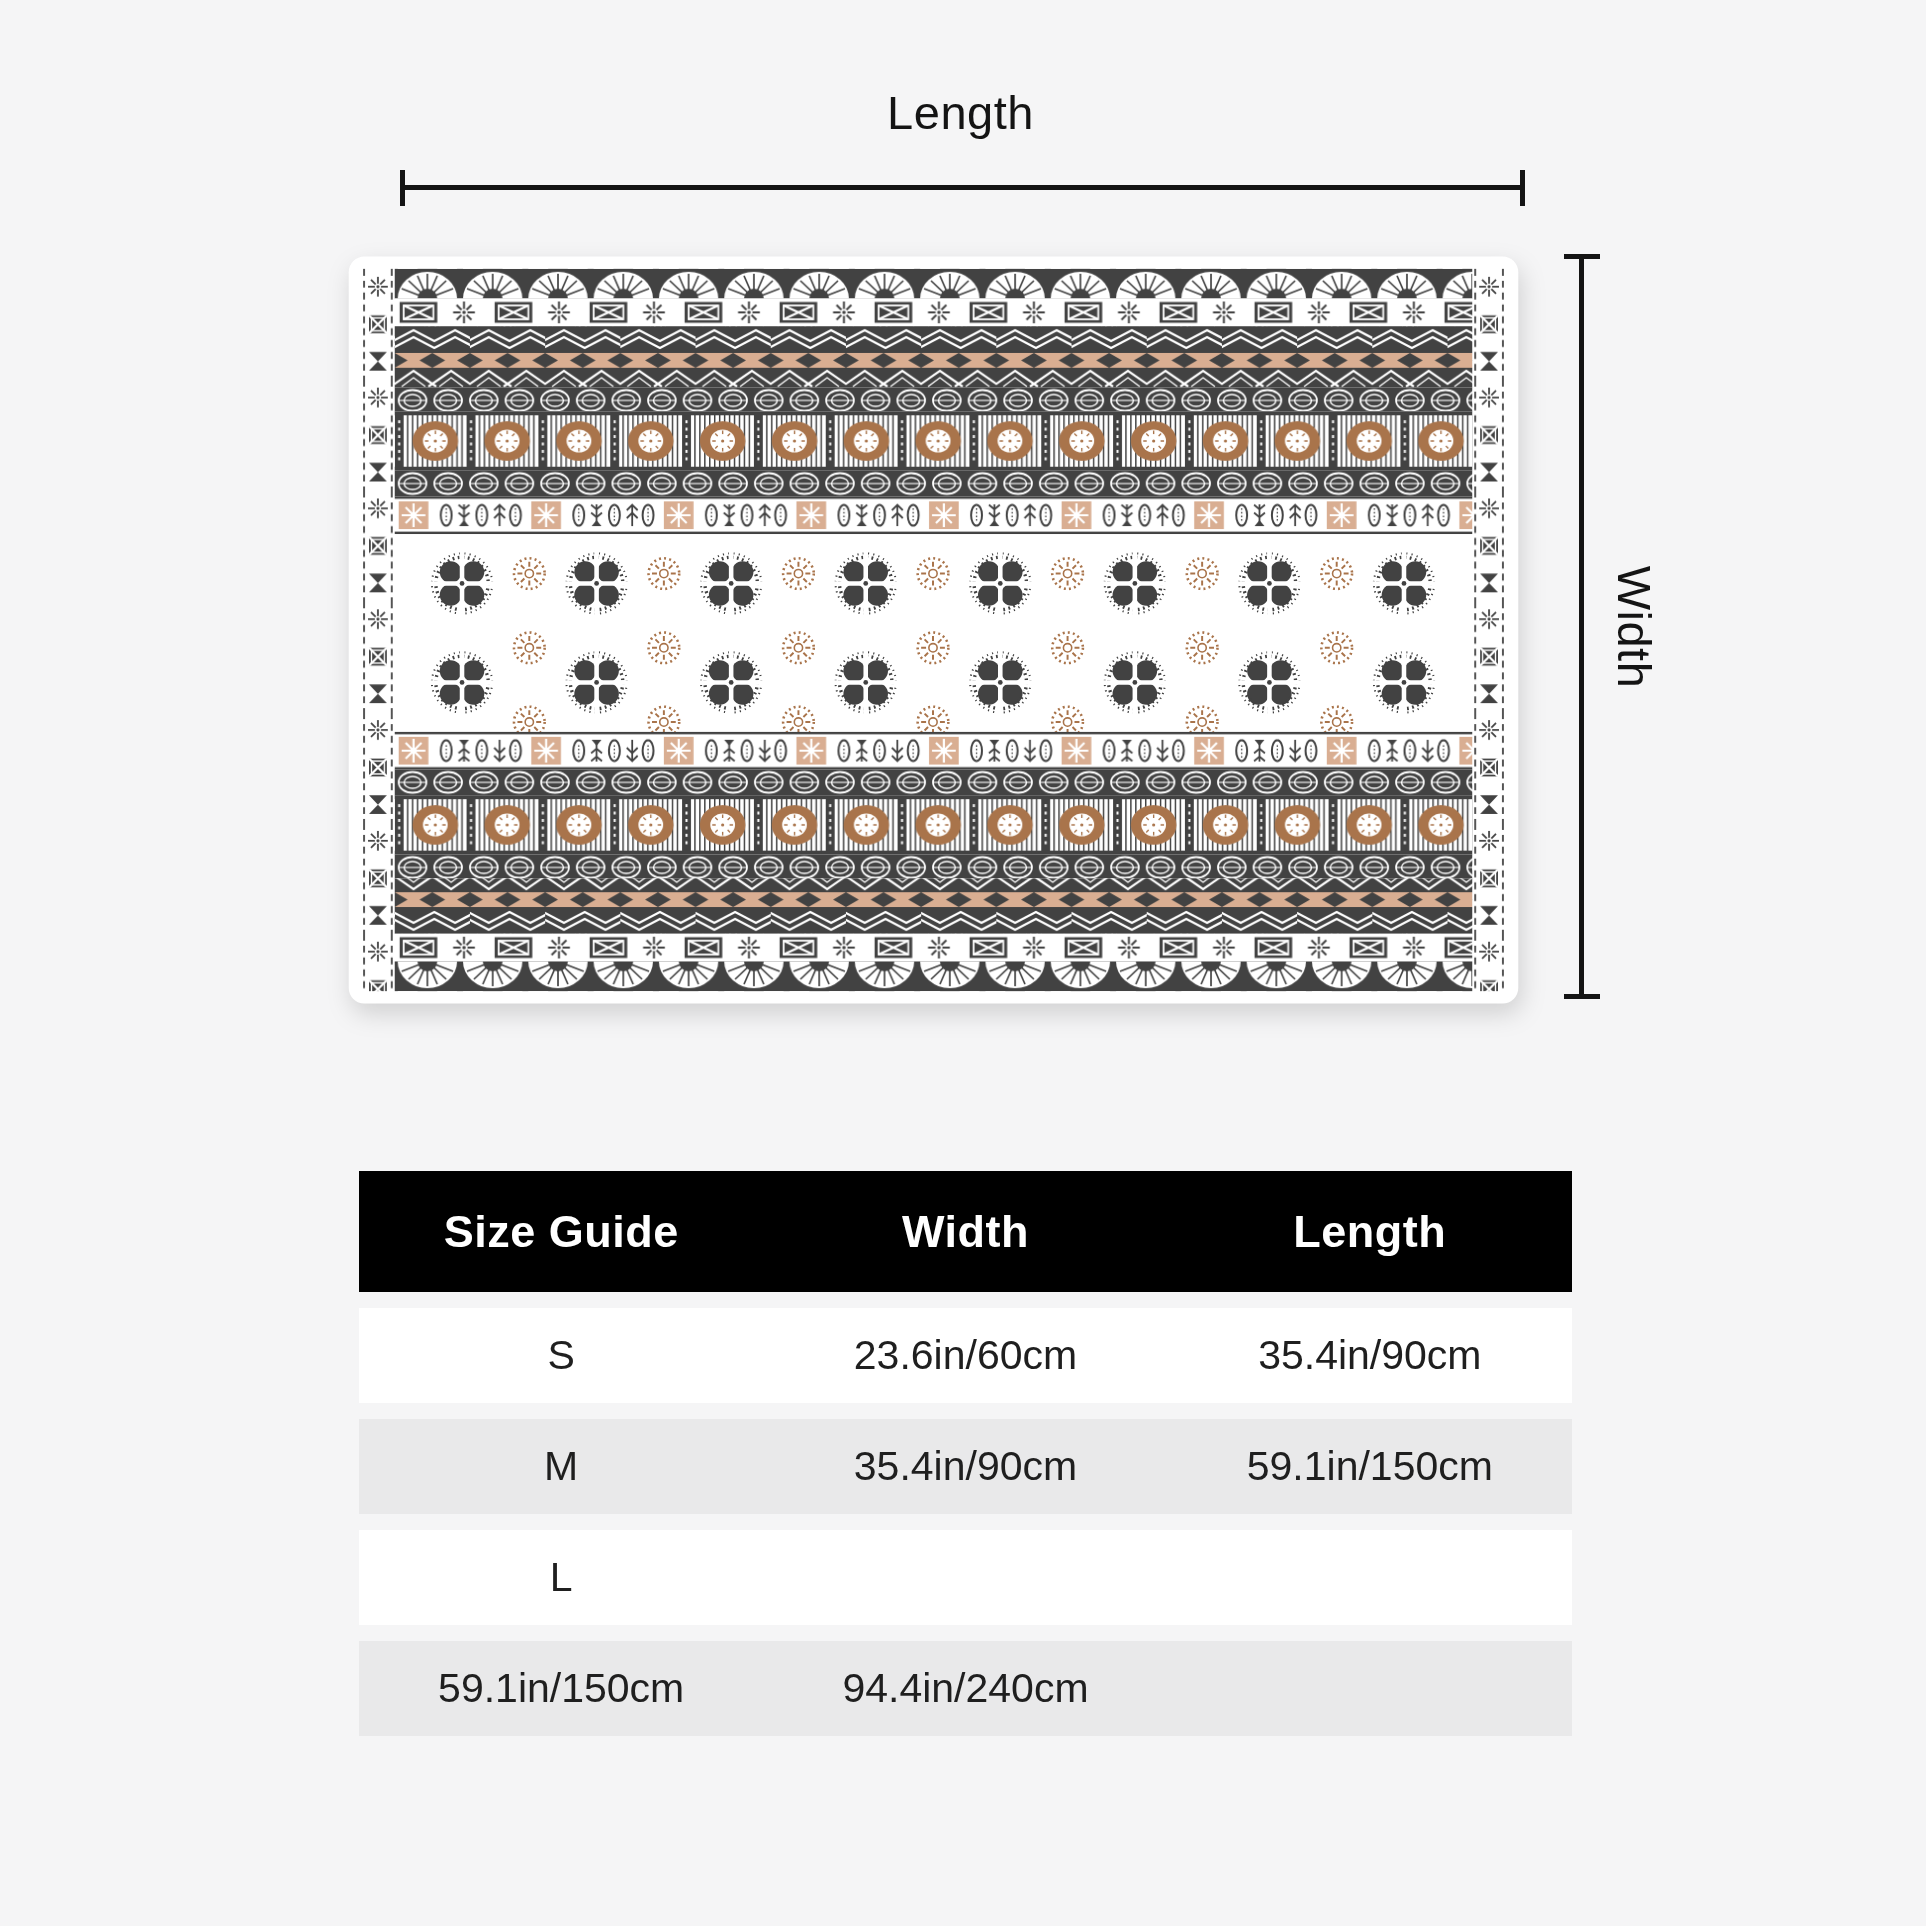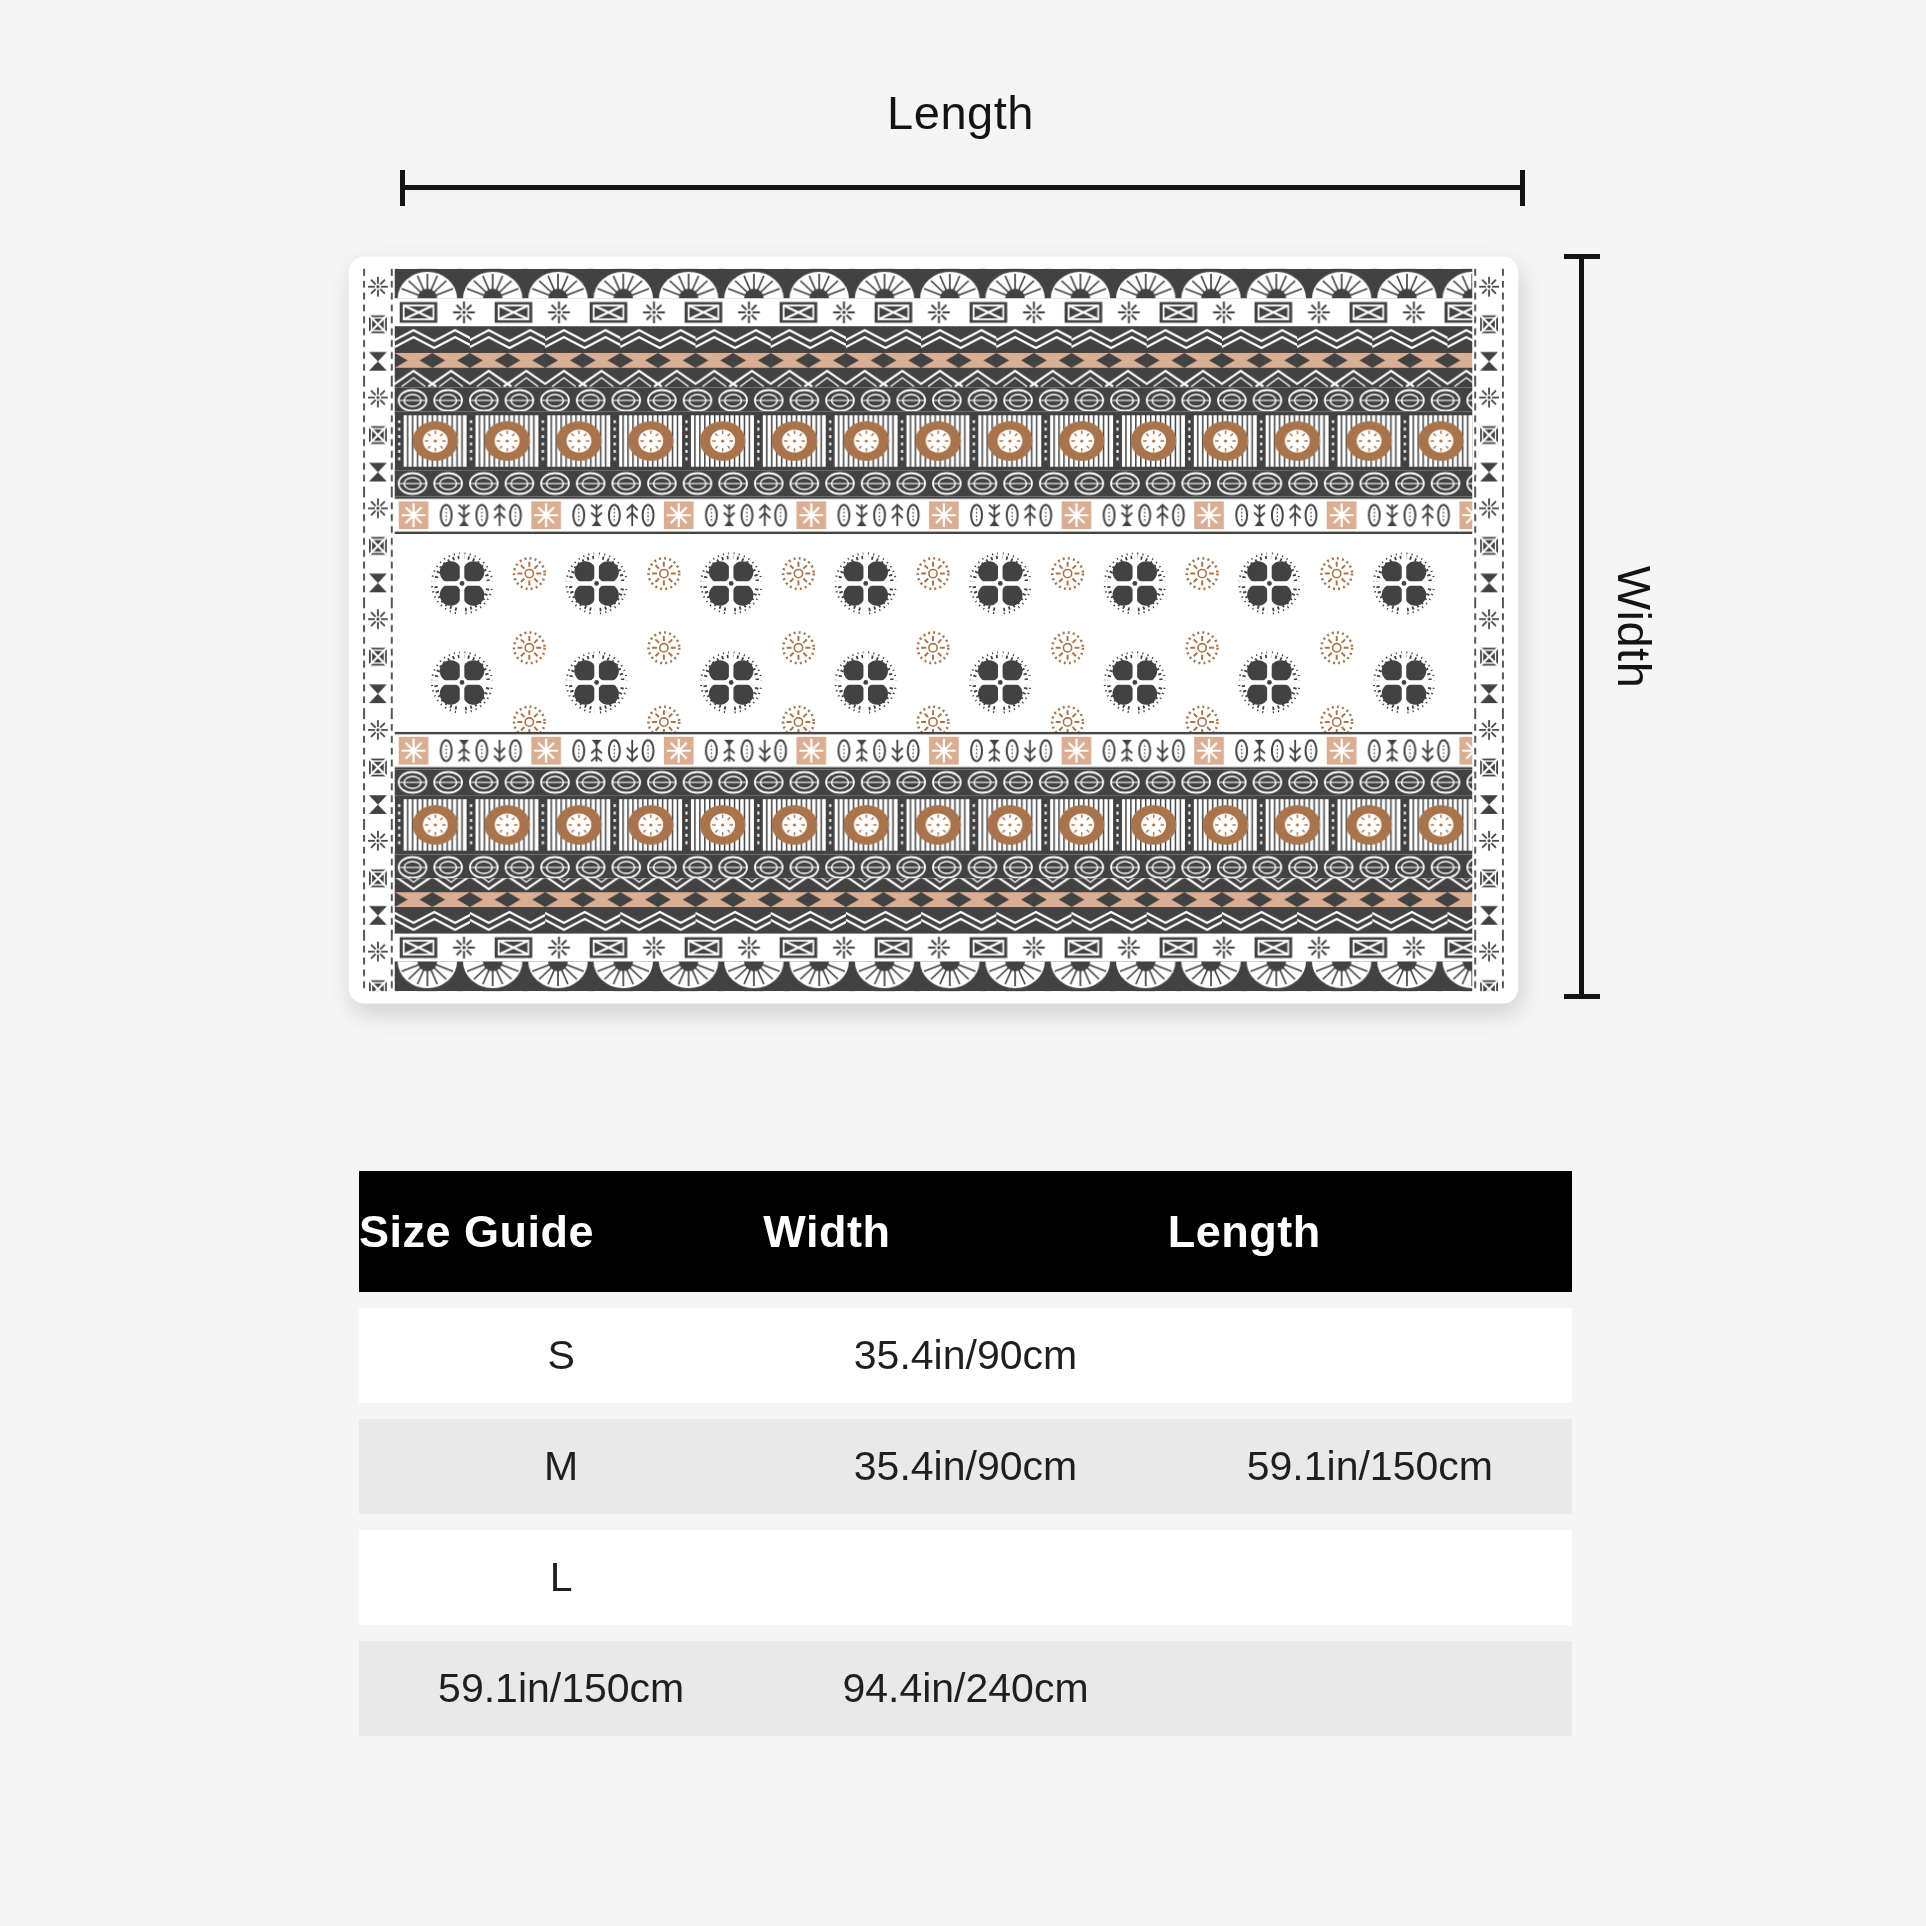--- a/index.html
+++ b/index.html
@@ -36,21 +36,21 @@
   .fp{fill:var(--peach,#d9ae92)}
   .kd{stroke:var(--charcoal,#424242)}
   .kw{stroke:#fff}
   .kr{stroke:var(--rust,#a9744b)}
   .n{fill:none}
   
   .size-table{position:absolute;left:359px;top:1171px;width:1213px;}
   .thead{
     display:grid;grid-template-columns:1fr 1fr 1fr;height:121px;align-items:center;
     background:var(--tableHeaderBg,#000);color:var(--tableHeaderText,#fff);
-    font-size:45px;font-weight:700;text-align:left;letter-spacing:0.5px;
+    font-size:45px;font-weight:700;text-align:center;letter-spacing:0.5px;
   }
   .trow{
     display:grid;grid-template-columns:1fr 1fr 1fr;height:95px;align-items:center;
     text-align:center;font-size:41px;font-weight:400;color:var(--cellText,#1f1f1f);
     margin-top:16px;background:var(--rowWhite,#fff);
   }
   .trow.alt{background:var(--rowGray,#e9e9ea);}
 </style>
 </head>
 <body>
@@ -265,20 +265,21 @@
   </svg>
 
   <div class="size-table">
     <div class="thead">
       <div>Size Guide</div>
       <div>Width</div>
       <div>Length</div>
     </div>
     <div class="trow">
       <div>S</div>
+      <div>23.6in/60cm</div>
       <div>35.4in/90cm</div>
     </div>
     <div class="trow alt">
       <div>M</div>
       <div>35.4in/90cm</div>
       <div>59.1in/150cm</div>
     </div>
     <div class="trow">
       <div>L</div>
     </div>

